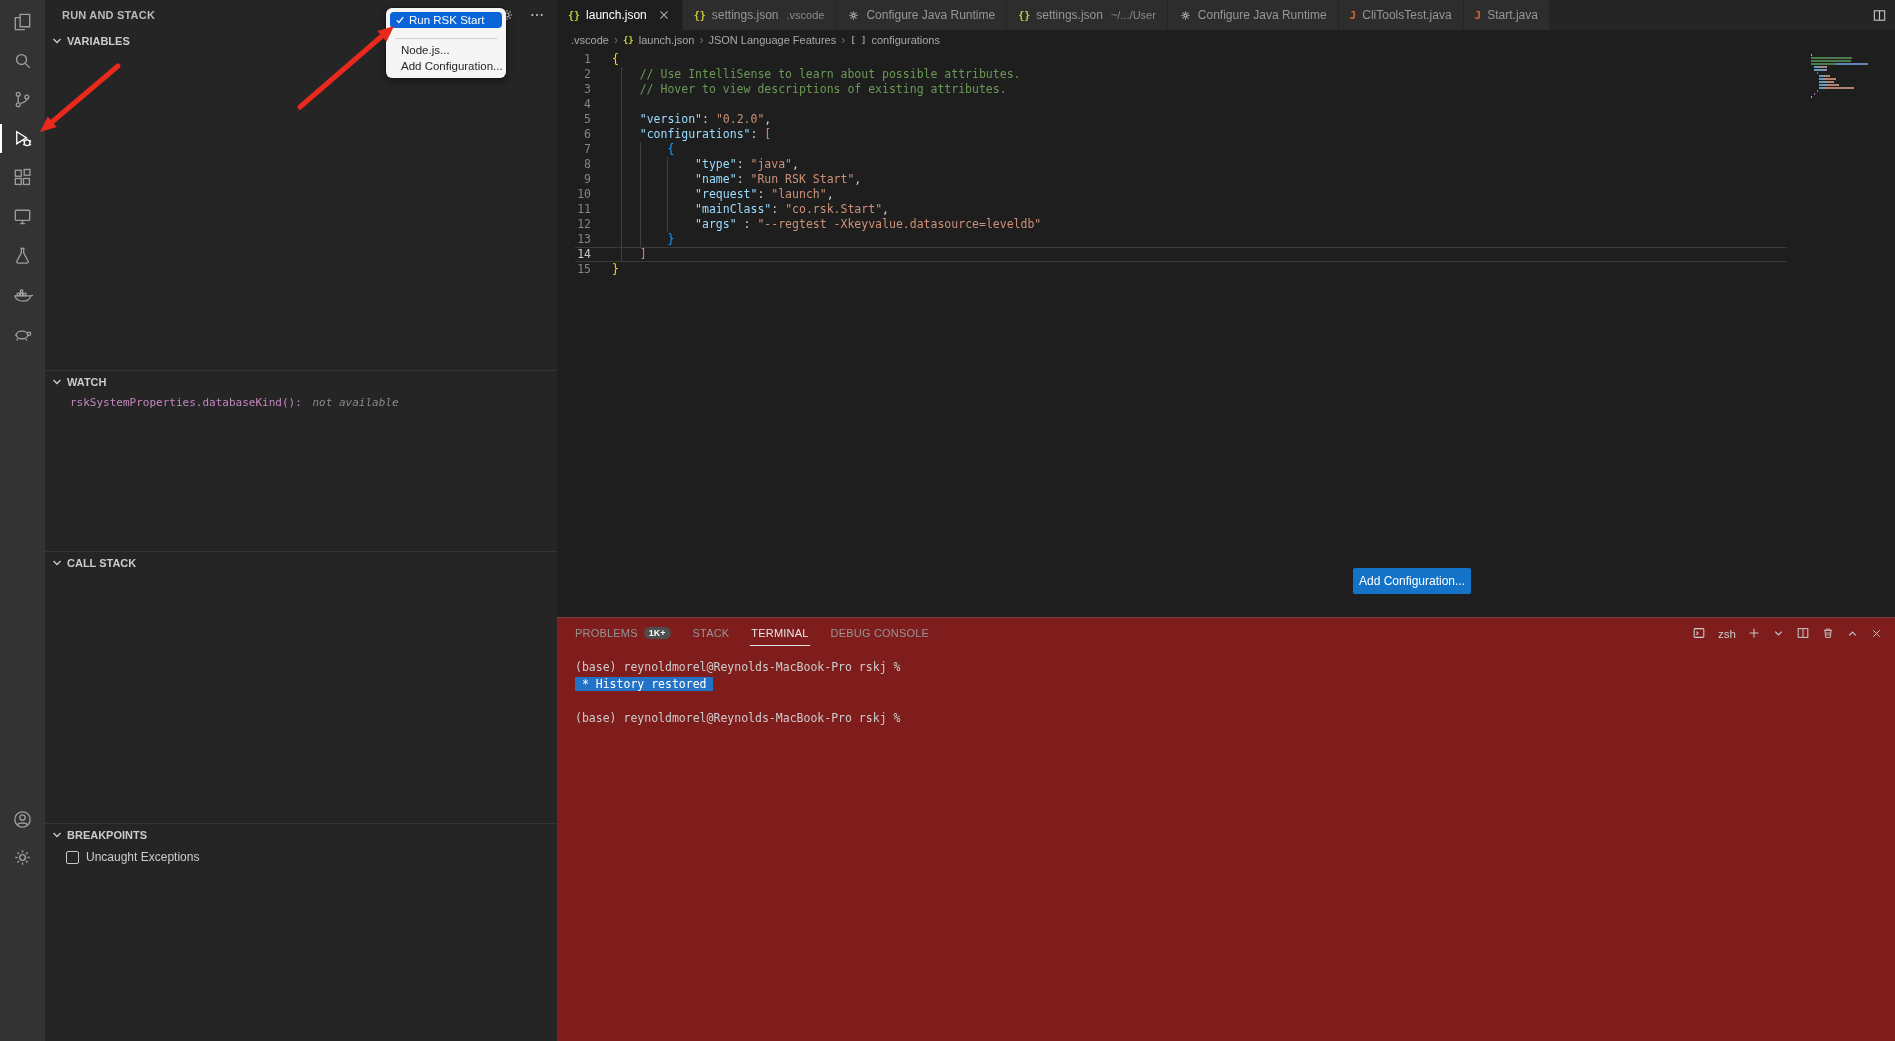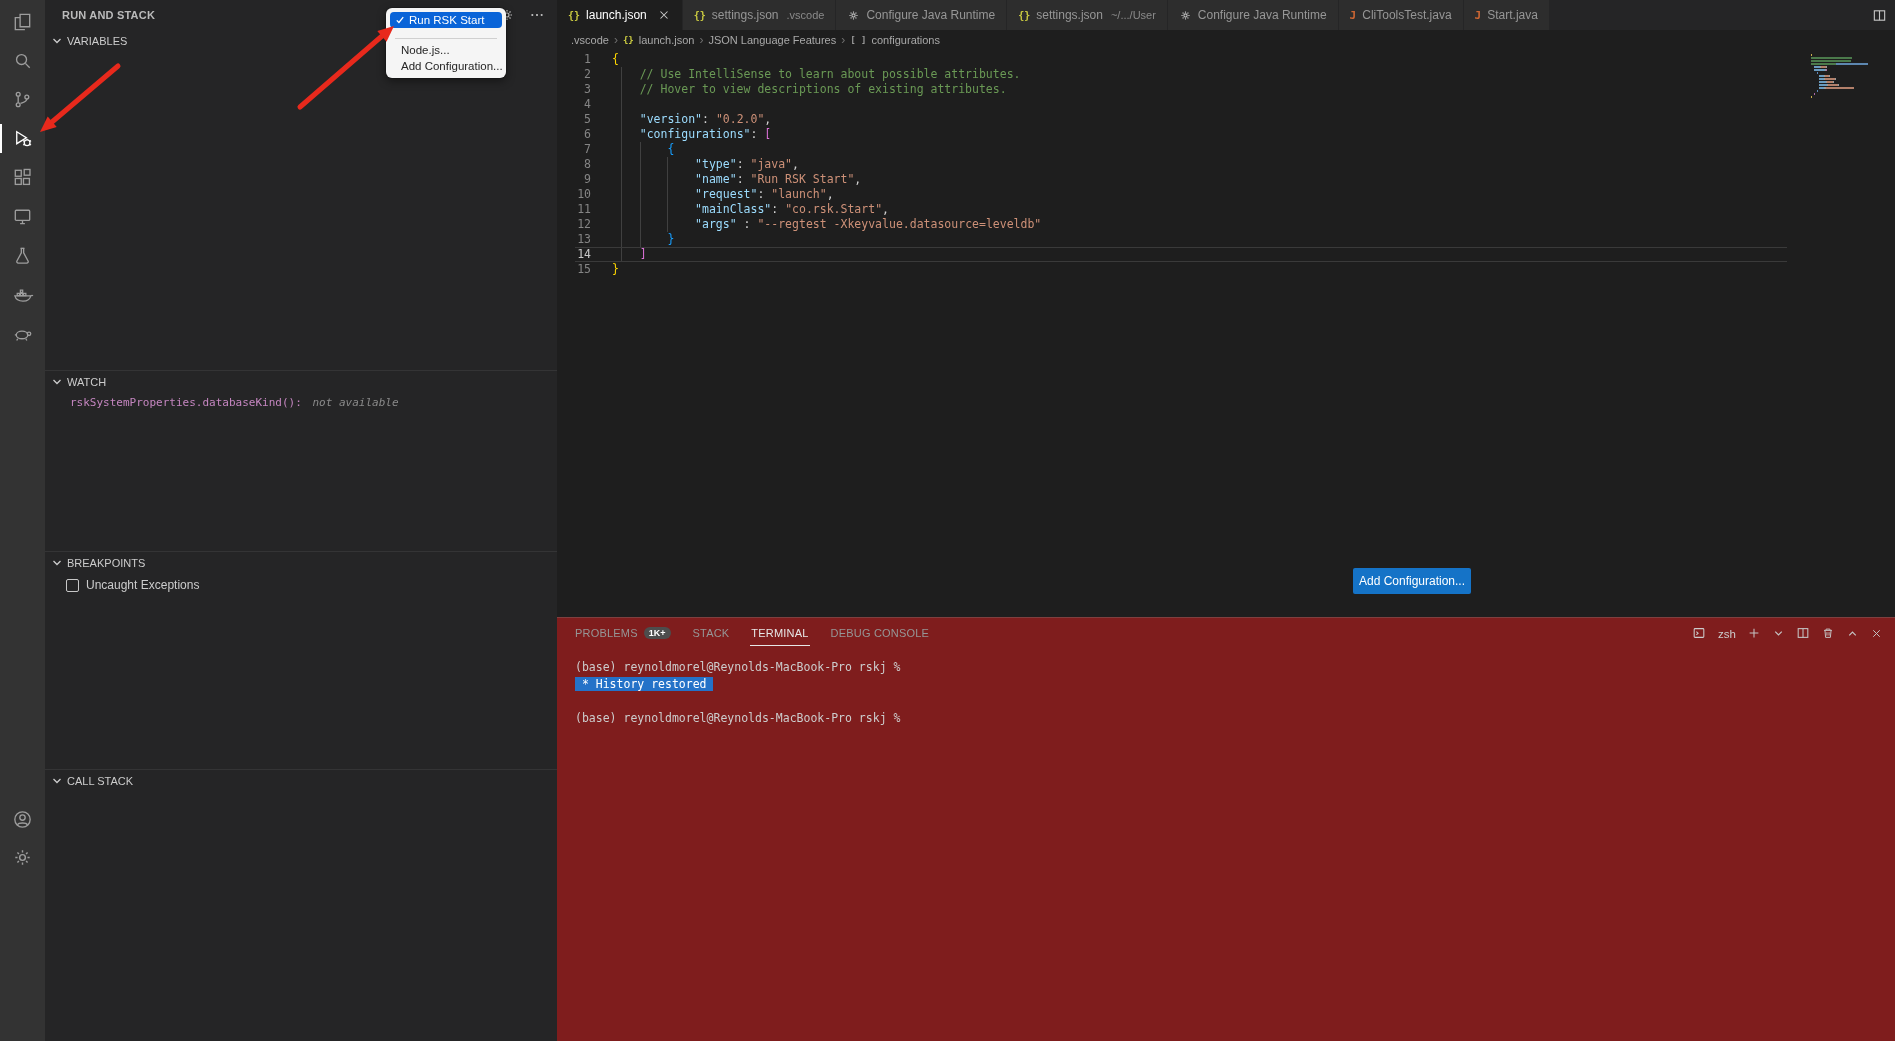--- a/index.html
+++ b/index.html
@@ -20,21 +20,21 @@
 
   
   .sidebar { width:512px; flex:0 0 512px; background:#252526; color:#cccccc;
     display:flex; flex-direction:column; position:relative; }
   .sidebar-header { height:30px; display:flex; align-items:center; padding:0 12px 0 17px; flex:0 0 30px; }
   .sidebar-title { font-size:11px; font-weight:600; color:#bbbbbb; letter-spacing:.2px; white-space:nowrap; }
   .sidebar-actions { margin-left:auto; display:flex; align-items:center; gap:14px; color:#c5c5c5; }
   .section { border-top:1px solid rgba(255,255,255,0.07); }
   .section.first { border-top:none; }
   .section-header { height:22px; display:flex; align-items:center; gap:3px; padding:0 0 0 5px;
-    font-size:11px; font-weight:400; color:#cccccc; cursor:pointer; }
+    font-size:11px; font-weight:700; color:#cccccc; cursor:pointer; }
   .sec-variables { height:340px; }
   .sec-watch { height:181px; }
   .sec-callstack { height:272px; }
   .sec-breakpoints { flex:1; }
   .watch-item { padding:3px 0 0 25px; font-family:"DejaVu Sans Mono", monospace; font-size:11px; white-space:nowrap; }
   .watch-expr { color:#c586c0; }
   .watch-val { color:#8a8a8a; font-style:italic; margin-left:4px; }
   .bp-row { display:flex; align-items:center; gap:7px; padding:4px 0 0 21px; font-size:12px; color:#cccccc; }
   .bp-checkbox { width:13px; height:13px; border:1px solid #c8c8c8; border-radius:2px; background:transparent; display:inline-block; }
 
@@ -239,43 +239,43 @@
             </svg>
           </span>
         <span>WATCH</span>
       </div>
       <div class="watch-item">
         <span class="watch-expr">rskSystemProperties.databaseKind():</span>
         <span class="watch-val">not available</span>
       </div>
     </div>
 
+    <div class="section sec-callstack">
+      <div class="section-header">
+        <span class="icon">
+            <svg width="14" height="14" viewBox="0 0 14 14" fill="none" stroke="currentColor" stroke-width="1.3">
+              <path d="M3.5 5l3.5 3.5L10.5 5"></path>
+            </svg>
+          </span>
+        <span>CALL STACK</span>
+      </div>
+    </div>
+
     <div class="section sec-breakpoints">
       <div class="section-header">
         <span class="icon">
             <svg width="14" height="14" viewBox="0 0 14 14" fill="none" stroke="currentColor" stroke-width="1.3">
               <path d="M3.5 5l3.5 3.5L10.5 5"></path>
             </svg>
           </span>
         <span>BREAKPOINTS</span>
       </div>
       <div class="bp-row">
         <span class="bp-checkbox"></span>
         <span>Uncaught Exceptions</span>
-      </div>
-    </div>
-
-    <div class="section sec-callstack">
-      <div class="section-header">
-        <span class="icon">
-            <svg width="14" height="14" viewBox="0 0 14 14" fill="none" stroke="currentColor" stroke-width="1.3">
-              <path d="M3.5 5l3.5 3.5L10.5 5"></path>
-            </svg>
-          </span>
-        <span>CALL STACK</span>
       </div>
     </div>
   </div>
 
   <div class="main">
 
     <div class="tab-bar">
       <div class="tab active">
         <span class="file-icon fi-json">{}</span>
         <span>launch.json</span>

